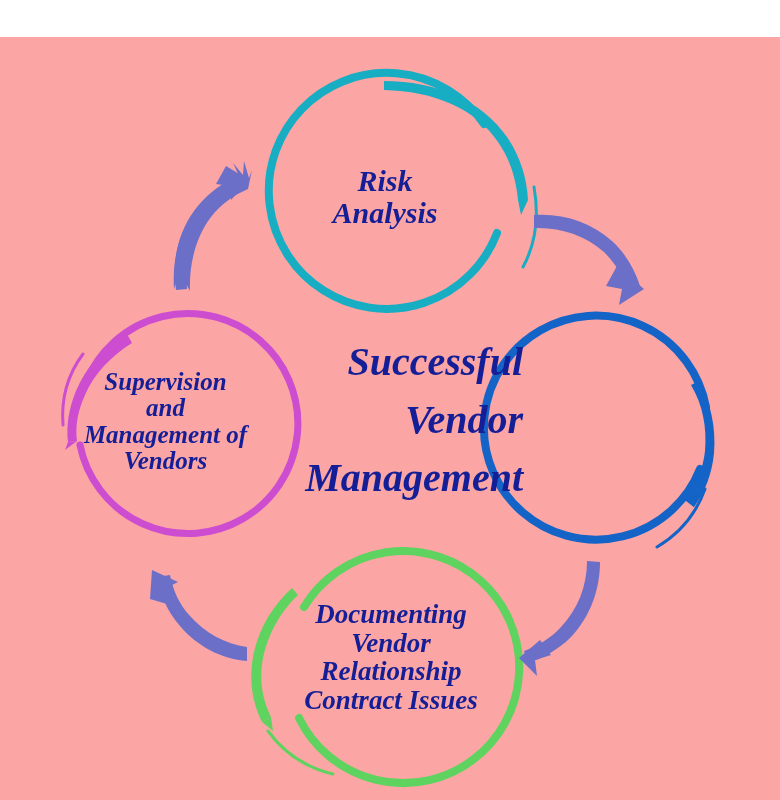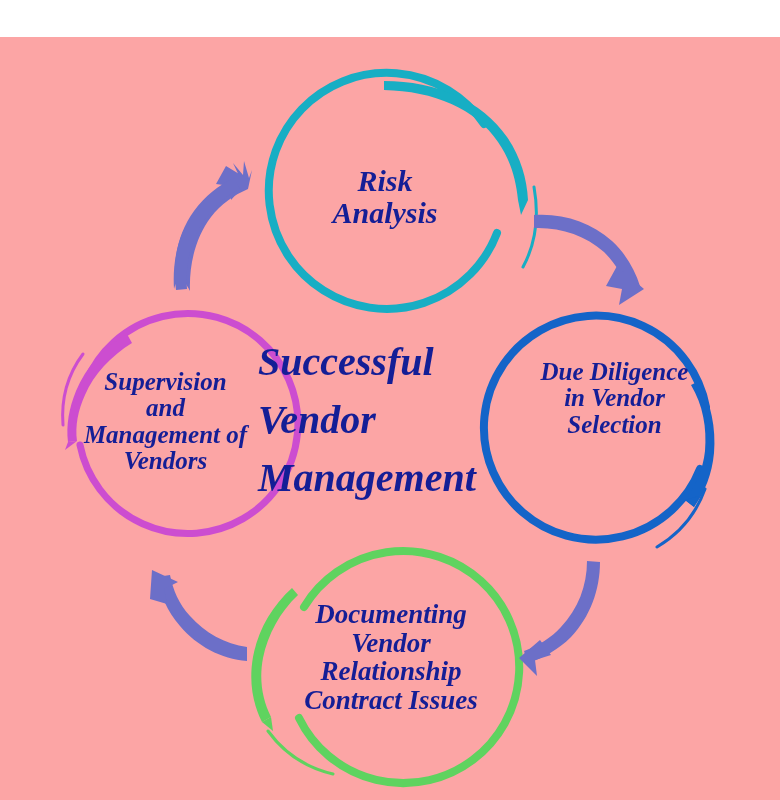--- a/index.html
+++ b/index.html
@@ -65,21 +65,21 @@
     top: 332px;
     width: 215px;
     font-size: 25px;
     line-height: 1.05;
   }
   #center-title {
     position: absolute;
     left: 258px;
     top: 296px;
     width: 265px;
-    text-align: left;
+    text-align: right;
     color: #141E96;
     font-family: "Liberation Serif", "DejaVu Serif", serif;
     font-style: italic;
     font-weight: bold;
     font-size: 40px;
     line-height: 1.45;
     white-space: pre-line;
     pointer-events: none;
   }
 </style>
@@ -228,23 +228,20 @@
                L 164,552
                L 167,567
                Z"></path>
     </g>
 
   </svg>
 
   <div class="node-label" id="label-risk-analysis" style="color: rgb(20, 30, 150);">Risk
 Analysis</div>
 
-  <div class="node-label" id="label-due-diligence" style="color: rgb(20, 30, 150);">Due Diligence
-in Vendor
-Selection</div>
 
   <div class="node-label" id="label-documenting" style="color: rgb(20, 30, 150);">Documenting
 Vendor
 Relationship
 Contract Issues</div>
 
   <div class="node-label" id="label-supervision" style="color: rgb(20, 30, 150);">Supervision
 and
 Management of
 Vendors</div>

